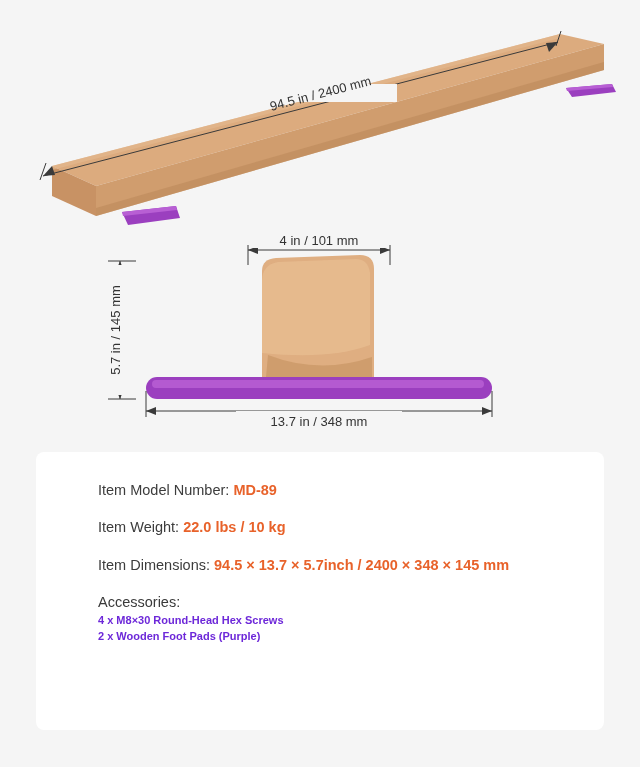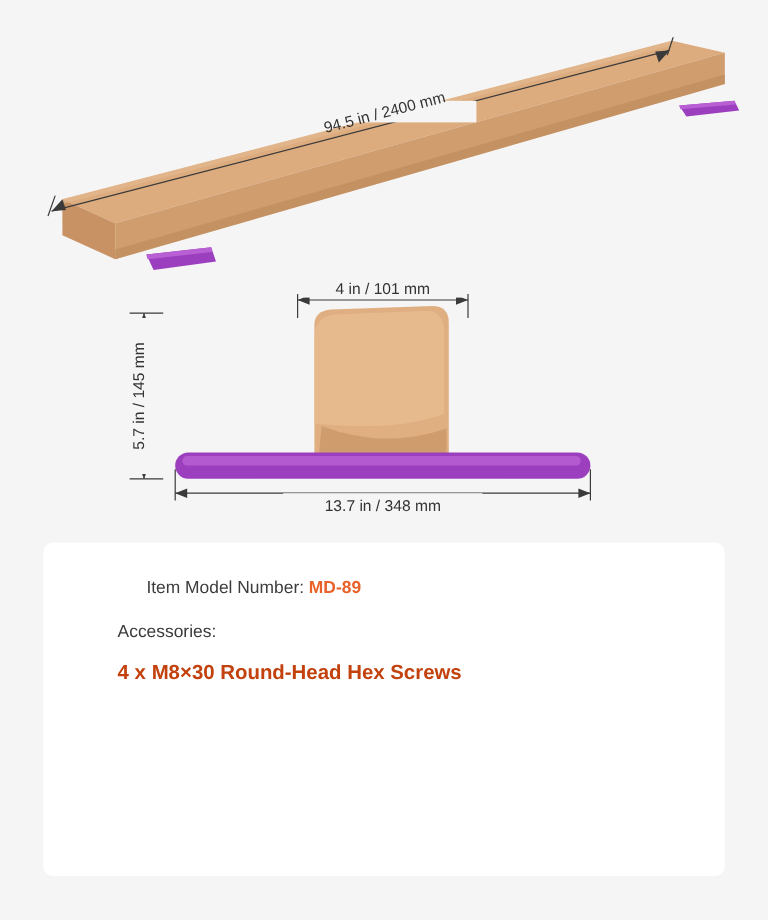--- a/index.html
+++ b/index.html
@@ -36,33 +36,32 @@
     height: 278px;
     background: #ffffff;
     border-radius: 8px;
     padding: 30px 0 0 62px;
   }
   .spec-row {
     font-size: 14.5px;
     color: #3a3a3a;
     margin-bottom: 20px;
     line-height: 1.2;
-    margin-left: 24px;
   }
   .spec-row .label { color: #3c3c3c; }
   .spec-row .value { color: #e8622a; font-weight: bold; }
   .accessories-block { margin-top: 2px; }
   .accessories-title {
     font-size: 14.5px;
     color: #3a3a3a;
-    margin-bottom: 14px;
+    margin-bottom: 3px;
   }
   .accessory-line {
-    font-size: 17px;
-    color: #c2410c;
+    font-size: 11px;
+    color: #6d28d9;
     font-weight: bold;
     line-height: 1.45;
   }
 
   
   .dim-text {
     font-family: "Liberation Sans", sans-serif;
     font-size: 13px;
     fill: #333333;
   }
@@ -154,20 +153,27 @@
   </g>
 </svg>
 
 <div class="spec-card">
 
   <div class="spec-row">
     <span class="label">Item Model Number: </span><span class="value">MD-89</span>
   </div>
 
 
+  <div class="spec-row">
+    <span class="label">Item Weight: </span><span class="value">22.0 lbs / 10 kg</span>
+  </div>
 
+  <div class="spec-row">
+    <span class="label">Item Dimensions: </span><span class="value">94.5 × 13.7 × 5.7inch / 2400 × 348 × 145 mm</span>
+  </div>
 
   <div class="accessories-block">
     <div class="accessories-title">Accessories:</div>
     <div class="accessory-line">4 x M8×30 Round-Head Hex Screws</div>
+    <div class="accessory-line">2 x Wooden Foot Pads (Purple)</div>
   </div>
 
 </div>
 
 </body></html>

